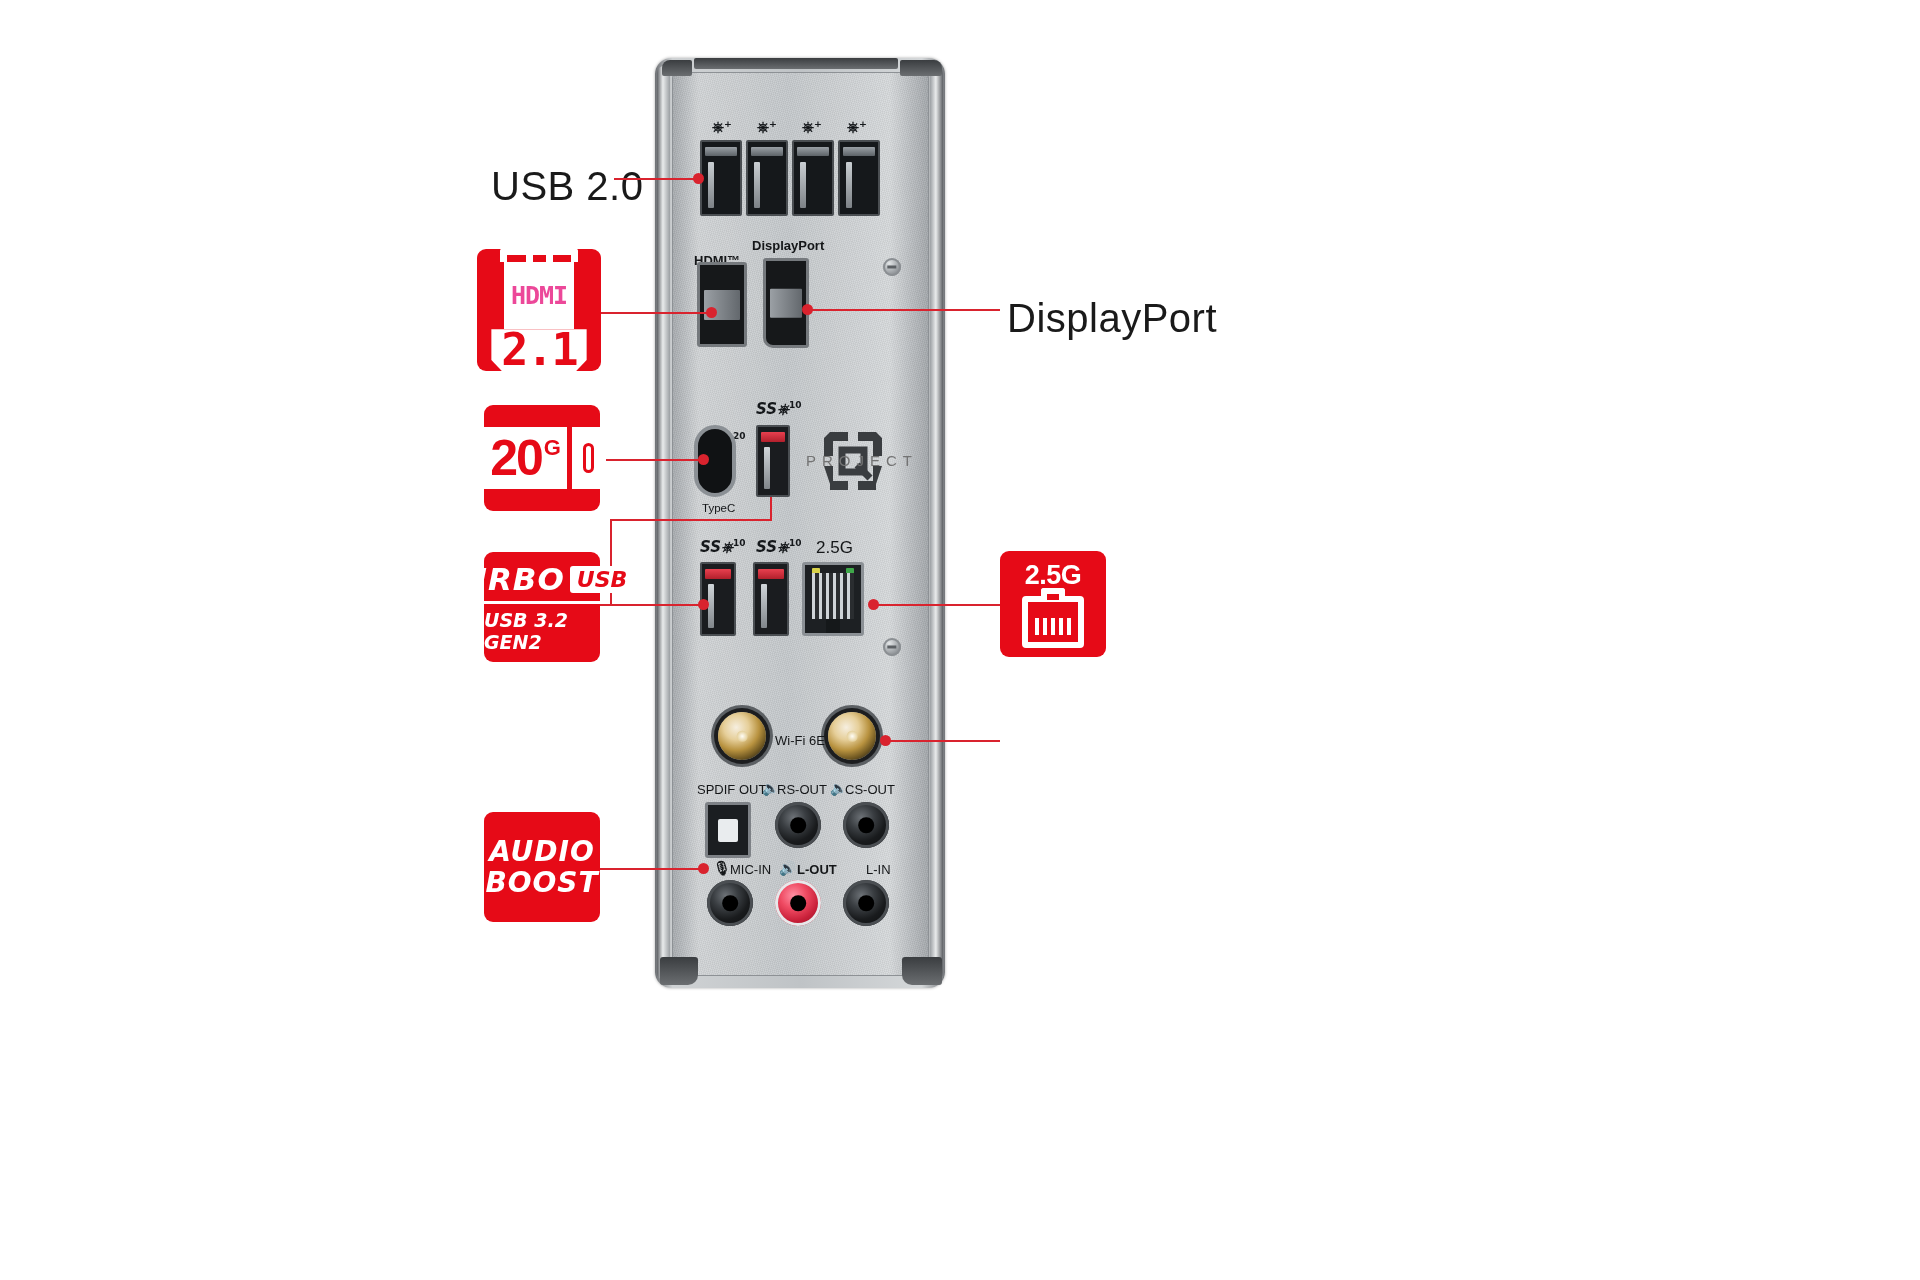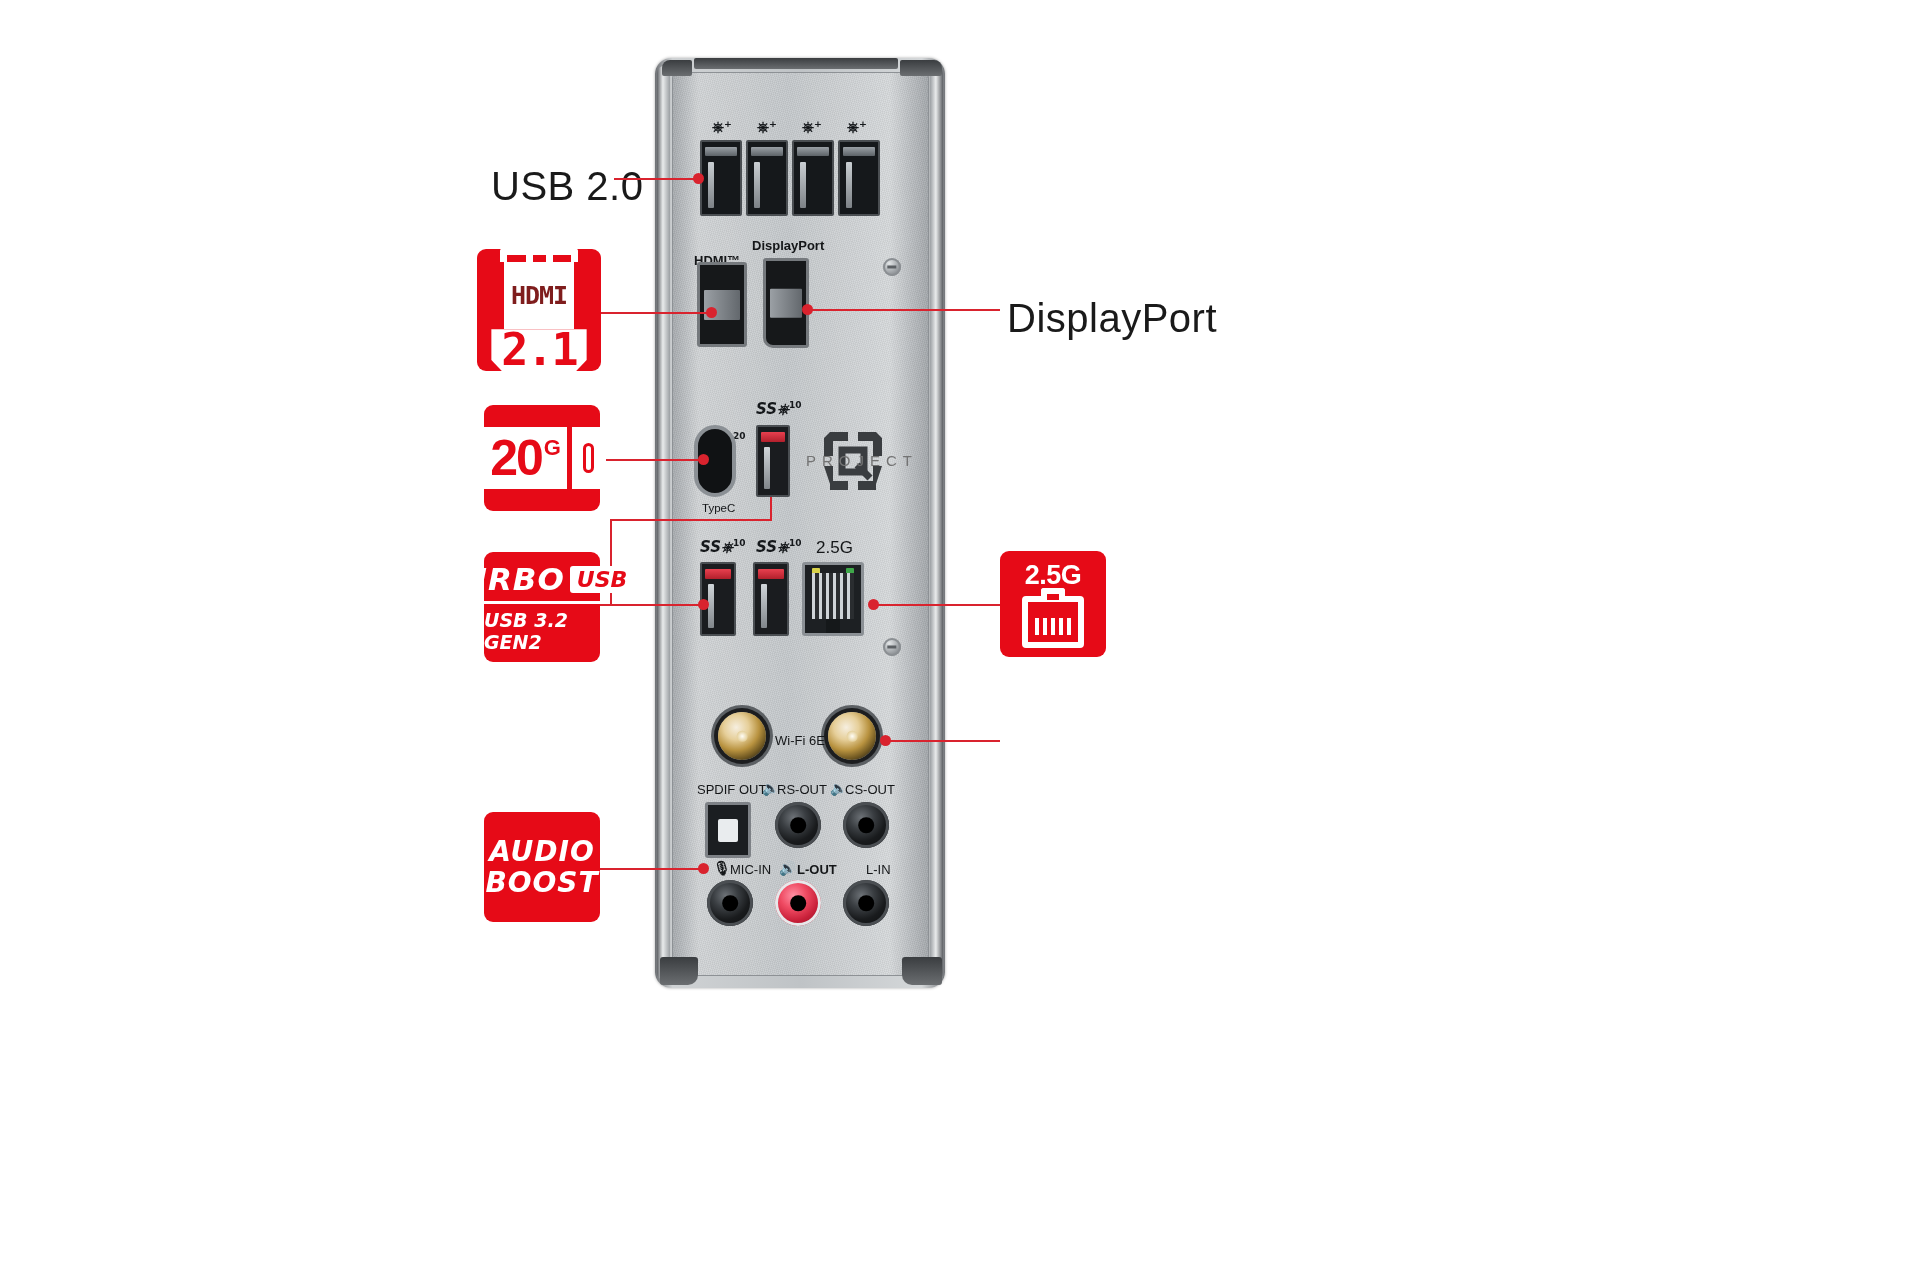--- a/index.html
+++ b/index.html
@@ -20,21 +20,21 @@
   .badge{position:absolute;background:#e60a17;border-radius:9px;
          display:flex;align-items:center;justify-content:center;}
   .badge-inner{display:flex;flex-direction:column;align-items:center;justify-content:center;
                width:100%;height:100%;}
 
   
   .hdmi-plug{width:78px;height:30px;border:7px solid #fff;border-bottom:none;
              border-radius:4px 4px 0 0;box-sizing:border-box;position:relative;display:flex;
              align-items:center;justify-content:center;gap:13px;}
   .hdmi-plug i{display:block;width:7px;height:7px;background:#fff;}
-  .hdmi-word{font-weight:bold;font-size:25px;color:#7f1d1d;background:#fff;
+  .hdmi-word{font-weight:bold;font-size:25px;color:#ec4899;background:#fff;
              padding:19px 7px;letter-spacing:-1px;font-family:"DejaVu Sans Mono",monospace;}
   .hdmi-ver{font-weight:bold;font-size:45px;color:#e60a17;background:#fff;
             padding:0 10px;line-height:.95;letter-spacing:-2px;
             font-family:"DejaVu Sans Mono",monospace;
             clip-path:polygon(0 0,100% 0,100% 72%,88% 100%,12% 100%,0 72%);}
 
   
   .g20-wrap{display:flex;align-items:stretch;}
   .g20-num{background:#fff;color:#e60a17;font-weight:bold;font-size:50px;line-height:1;
            padding:6px 8px 6px 12px;display:flex;align-items:flex-start;letter-spacing:-2px;}

